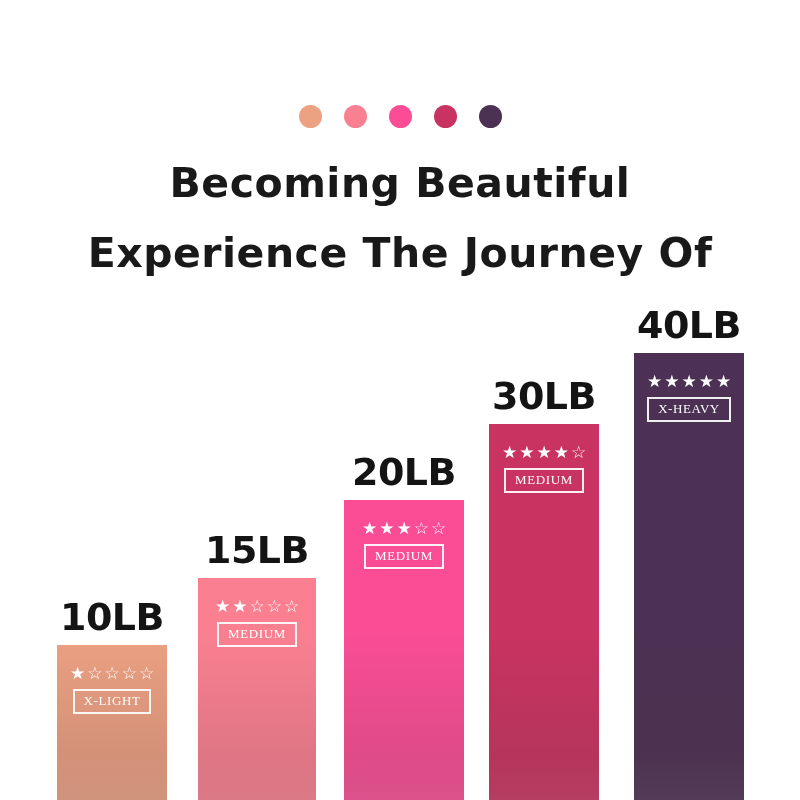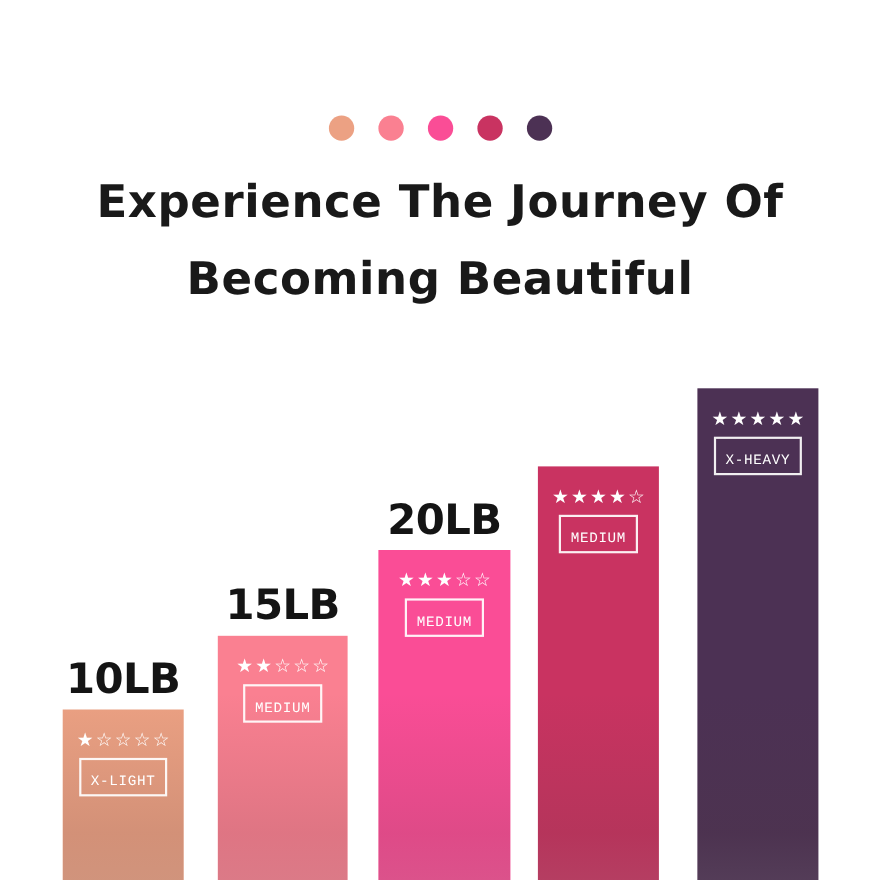--- a/index.html
+++ b/index.html
@@ -125,42 +125,42 @@
     letter-spacing: 0px;
     font-family: "DejaVu Sans", sans-serif;
   }
   .stars .star { display: block; }
 
   .level-badge {
     border: 2px solid rgba(255,255,255,0.92);
     color: #ffffff;
     font-size: 13px;
     letter-spacing: 0.6px;
-    padding: 13px 9px 4px 9px;
-    font-family: Liberation Mono, monospace;
+    padding: 3px 9px 4px 9px;
+    font-family: Liberation Serif, serif;
     white-space: nowrap;
     line-height: 14px;
   }
 </style>
 </head>
 <body>
 
 <div id="stage">
 
   <div class="dot-row">
       <span class="dot" style="background: rgb(236, 161, 131);"></span>
       <span class="dot" style="background: rgb(250, 128, 145);"></span>
       <span class="dot" style="background: rgb(250, 77, 150);"></span>
       <span class="dot" style="background: rgb(201, 51, 97);"></span>
       <span class="dot" style="background: rgb(76, 49, 84);"></span>
     </div>
 
   <div class="headline">
+    <span class="line">Becoming Beautiful</span>
     <span class="line">Experience The Journey Of</span>
-    <span class="line">Becoming Beautiful</span>
   </div>
 
   <div class="chart">
       <div class="bar-group" style="left: 57px; width: 110px; height: 211px;">
         <div class="weight-label" style="bottom: 161px; margin-top: 44px;">10LB</div>
         <div class="bar" style="height: 155px; background: rgb(236, 161, 131);">
           <div class="bar-shade"></div>
           <div class="badge-block">
             <div class="stars">
               <span class="star">★</span>
@@ -199,35 +199,37 @@
               <span class="star">★</span>
               <span class="star">★</span>
               <span class="star">☆</span>
               <span class="star">☆</span>
             </div>
             <div class="level-badge">MEDIUM</div>
           </div>
         </div>
       </div>
       <div class="bar-group" style="left: 489px; width: 110px; height: 432px;">
+        <div class="weight-label" style="bottom: 382px;">30LB</div>
         <div class="bar" style="height: 376px; background: rgb(201, 51, 97);">
           <div class="bar-shade"></div>
           <div class="badge-block">
             <div class="stars">
               <span class="star">★</span>
               <span class="star">★</span>
               <span class="star">★</span>
               <span class="star">★</span>
               <span class="star">☆</span>
             </div>
             <div class="level-badge">MEDIUM</div>
           </div>
         </div>
       </div>
       <div class="bar-group" style="left: 634px; width: 110px; height: 503px;">
+        <div class="weight-label" style="bottom: 453px;">40LB</div>
         <div class="bar" style="height: 447px; background: rgb(76, 49, 84);">
           <div class="bar-shade"></div>
           <div class="badge-block">
             <div class="stars">
               <span class="star">★</span>
               <span class="star">★</span>
               <span class="star">★</span>
               <span class="star">★</span>
               <span class="star">★</span>
             </div>

